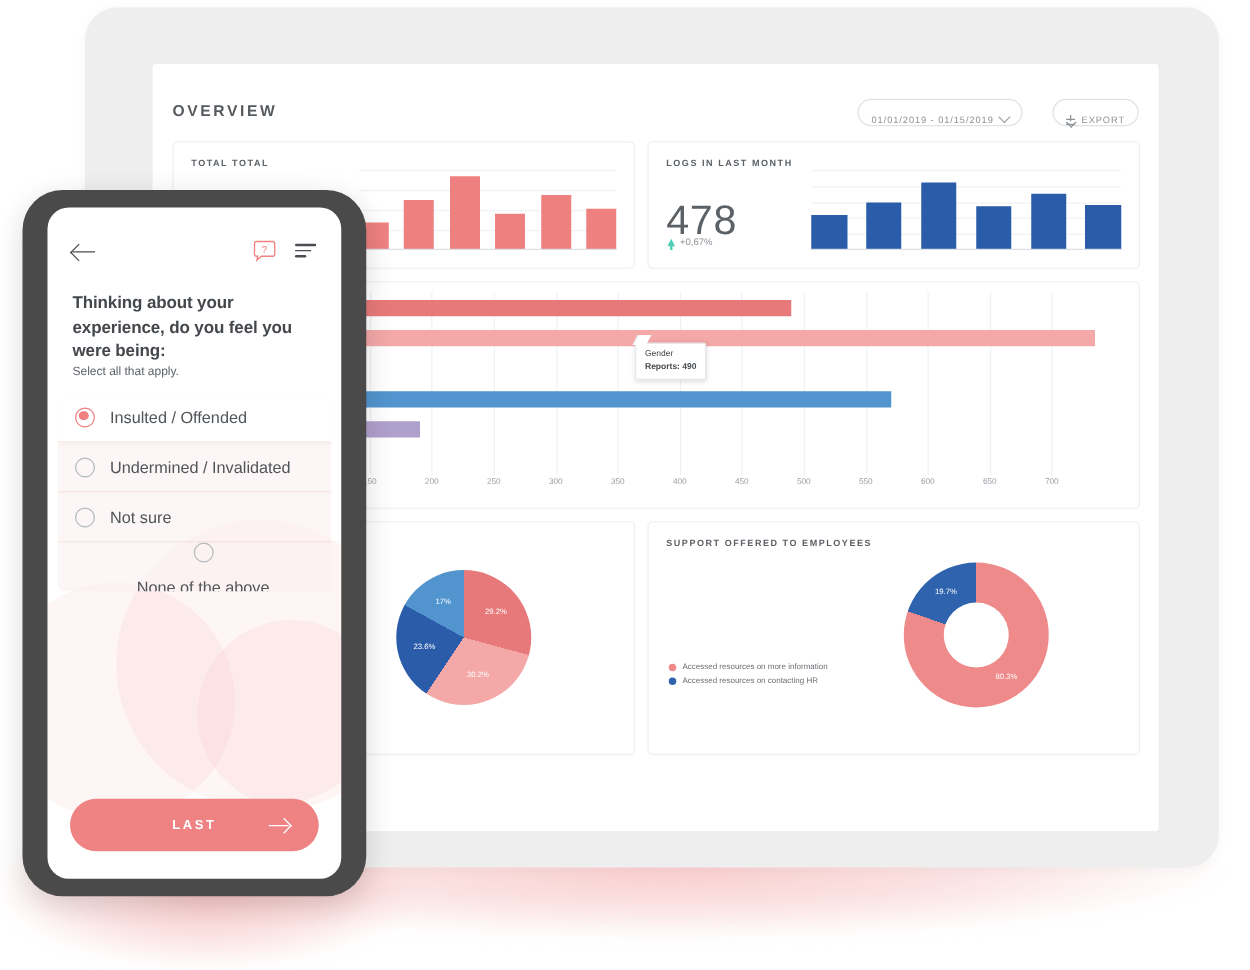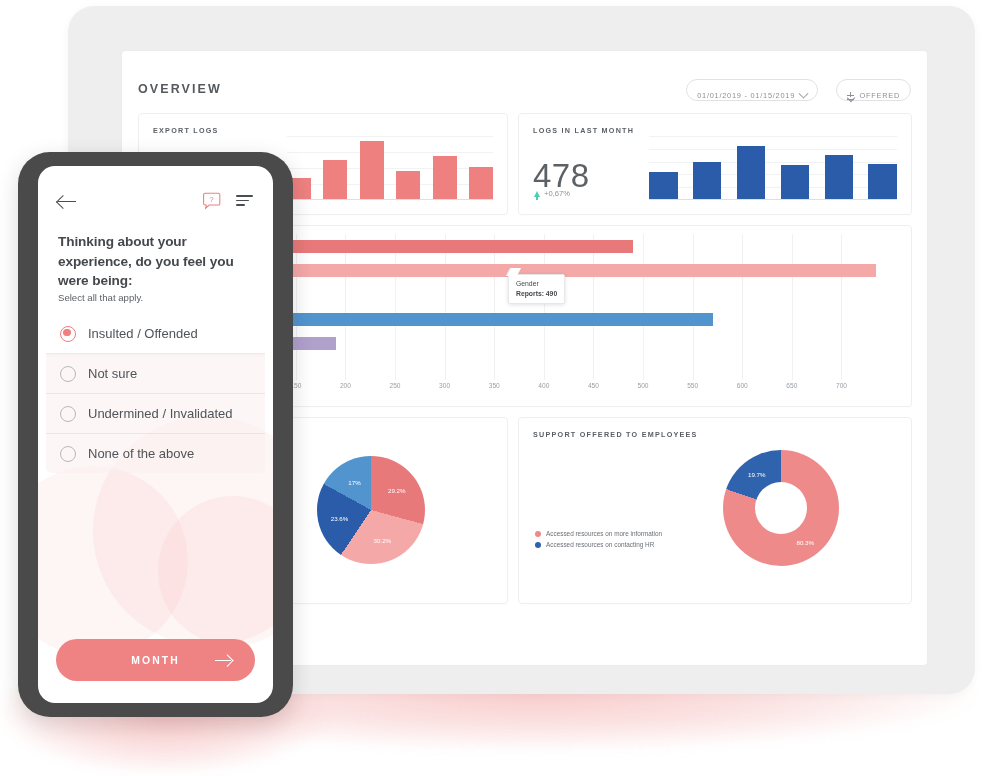--- a/index.html
+++ b/index.html
@@ -135,21 +135,21 @@
   .menu-ico i:nth-child(1){top:0;width:17px;}
   .menu-ico i:nth-child(2){top:4.6px;width:13px;}
   .menu-ico i:nth-child(3){top:9.2px;width:9px;}
 
   .ph-q{position:absolute;left:20px;right:18px;top:66px;font-size:13.6px;line-height:1.45;color:#44484c;font-weight:700;letter-spacing:-.1px;}
   .ph-sub{position:absolute;left:20px;top:126px;font-size:9.6px;color:#5c6167;}
 
   .opt-list{position:absolute;left:8px;right:8px;top:148px;border-radius:6px;overflow:hidden;}
   .opt{position:relative;height:39px;display:flex;align-items:center;gap:12px;padding-left:14px;
     border-bottom:1px solid rgba(238,200,200,.45);background:rgba(250,238,238,.55);}
-  .opt:last-child{border-bottom:none;}
+  .opt:last-child{border-bottom:none;flex-direction:column;}
   .opt.selected{background:#ffffff;box-shadow:0 1px 4px rgba(200,150,150,.18);}
   .radio{width:14px;height:14px;border-radius:50%;border:1.3px solid #b5babe;flex:none;position:relative;}
   .radio.on{border-color:#ef8080;}
   .radio.on:after{content:"";position:absolute;left:2.4px;top:2.4px;width:7.2px;height:7.2px;border-radius:50%;background:#ef8080;}
   .opt-label{font-size:13px;color:#4f5459;}
 
   .next-btn{position:absolute;left:18px;right:18px;bottom:22px;height:42px;border-radius:21px;
     background:#ef8383;display:flex;align-items:center;justify-content:center;position:absolute;}
   .next-label{font-size:10.4px;letter-spacing:2.1px;color:#fff;font-weight:700;}
   .next-arrow{position:absolute;right:24px;top:15px;width:16px;height:12px;}
@@ -171,26 +171,26 @@
 
         <div class="pill" id="date-pill">
           <span>01/01/2019 - 01/15/2019</span>
           <span class="chev"></span>
         </div>
 
         <div class="pill" id="export-pill">
           <span class="dl-ico">
               <span class="dl-arrow"></span>
             </span>
-          <span>OFFERED</span>
+          <span>EXPORT</span>
         </div>
       </div>
 
       <div class="card" id="card-total-logs">
-        <div class="card-title">EXPORT LOGS</div>
+        <div class="card-title">TOTAL TOTAL</div>
         <div class="minibar-wrap" style="left:148px;right:14px;top:22px;bottom:14px;">
           <div class="grid-lines">
             <i style="top:0%"></i>
               <i style="top:25%"></i>
               <i style="top:50%"></i>
               <i style="top:75%"></i>
           </div>
           <div class="bars" id="bars-total">
               <div class="bar" style="height: 34%; background: rgb(238, 128, 128);"></div>
               <div class="bar" style="height: 62%; background: rgb(238, 128, 128);"></div>
@@ -349,30 +349,30 @@
     <div class="ph-q">Thinking about your experience, do you feel you were being:</div>
     <div class="ph-sub">Select all that apply.</div>
 
     <div class="opt-list" id="opt-list">
         <div class="opt selected">
           <div class="radio on"></div>
           <div class="opt-label">Insulted / Offended</div>
         </div>
         <div class="opt">
           <div class="radio"></div>
-          <div class="opt-label">Not sure</div>
+          <div class="opt-label">Undermined / Invalidated</div>
         </div>
         <div class="opt">
           <div class="radio"></div>
-          <div class="opt-label">Undermined / Invalidated</div>
+          <div class="opt-label">Not sure</div>
         </div>
         <div class="opt">
           <div class="radio"></div>
           <div class="opt-label">None of the above</div>
         </div>
       </div>
 
     <div class="next-btn">
-      <span class="next-label">MONTH</span>
+      <span class="next-label">LAST</span>
       <span class="next-arrow"></span>
     </div>
   </div>
 </div>
 
 </body></html>

